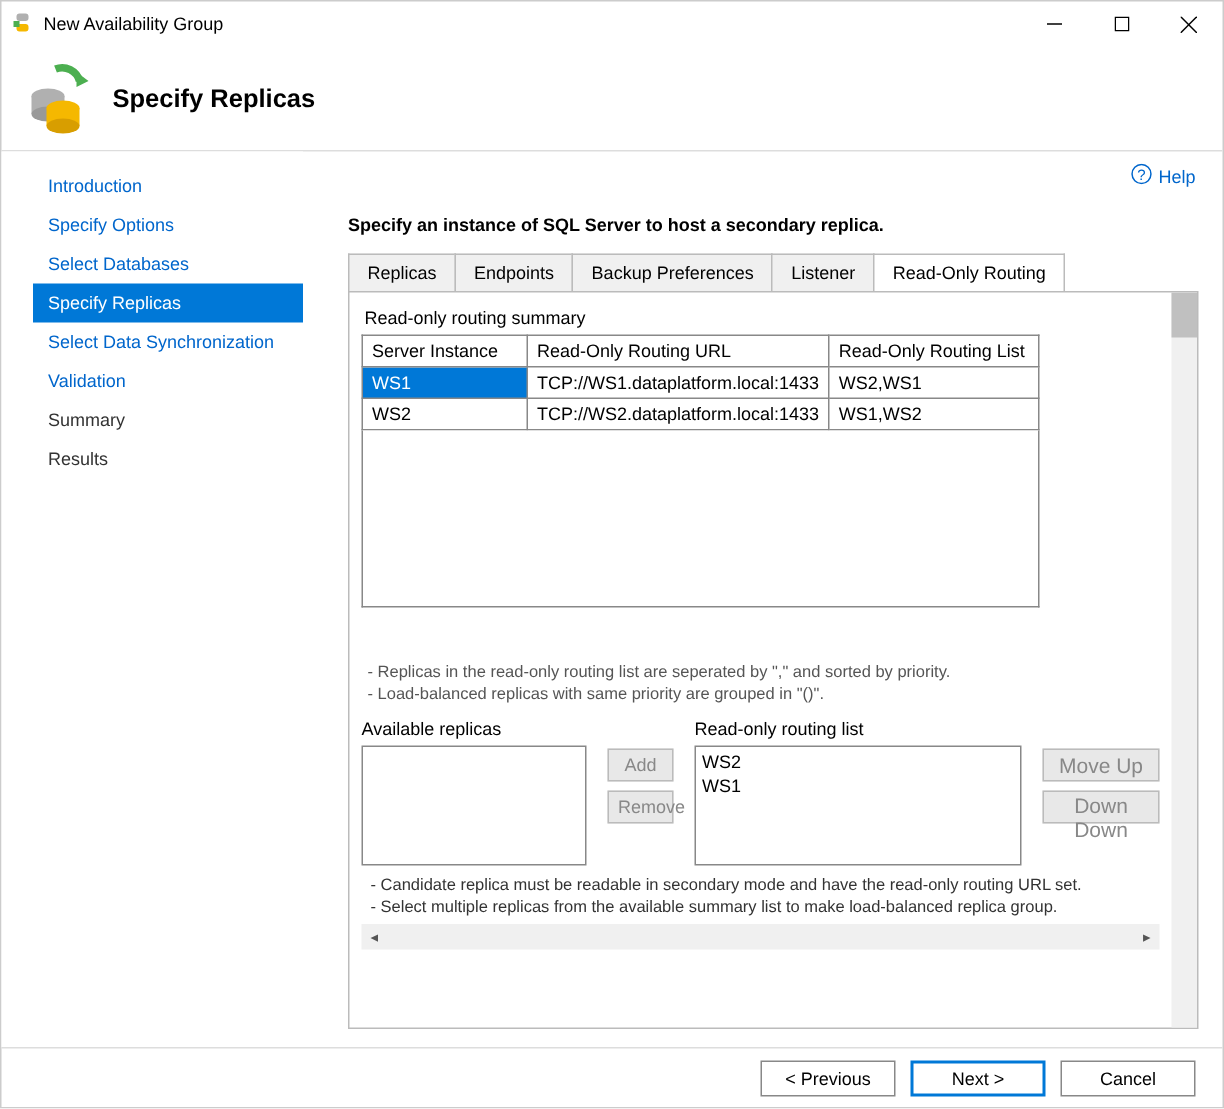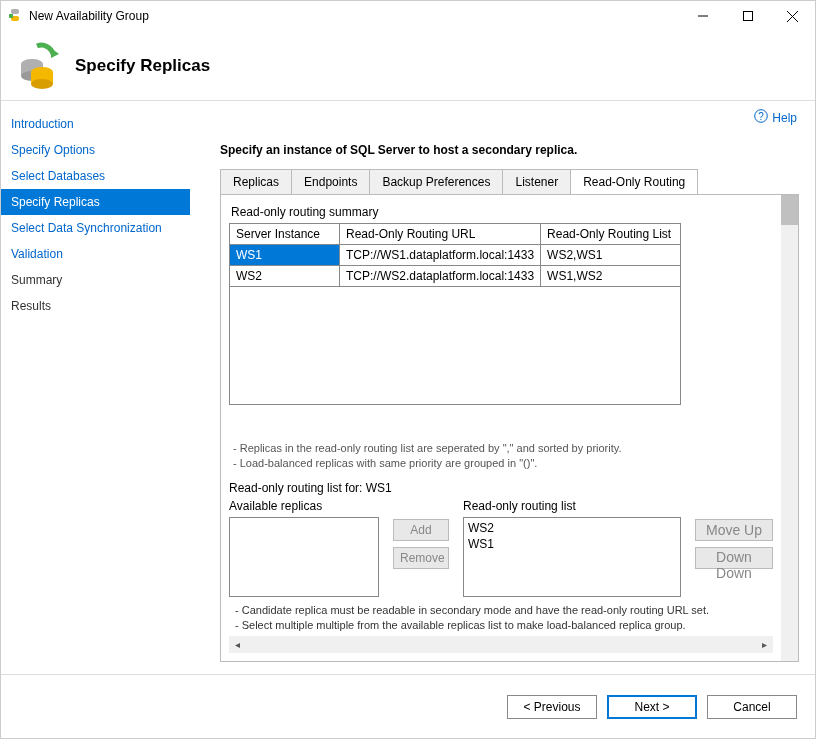--- a/index.html
+++ b/index.html
@@ -7,21 +7,21 @@
 .window { width: 816px; height: 739px; display: flex; flex-direction: column; border: 1px solid #ccc; }
 .titlebar { height: 30px; display: flex; align-items: center; padding: 0 0 0 6px; }
 .titlebar .tb-icon { width: 16px; height: 16px; margin-right: 6px; }
 .titlebar .tb-title { flex: 1; font-size: 12px; }
 .titlebar .tb-btn { width: 45px; height: 30px; display: flex; align-items: center; justify-content: center; }
 .header { height: 70px; display: flex; align-items: center; padding-left: 10px; border-bottom: 1px solid #ddd; }
 .header-icon { width: 48px; height: 48px; margin-right: 12px; margin-left:4px;}
 .header-title { font-size: 17px; font-weight: bold; }
 .body { flex: 1; display: flex; min-height: 0; }
 .sidebar { width: 225px; background: #fff; padding-top: 10px; }
-.side-item { padding: 6px 10px; color: #0066cc; cursor: default; font-size:12px;}
+.side-item { padding: 6px 10px; color: #0066cc; cursor: default; font-size:12px;margin-left:21px;}
 .side-item.selected { background: #0078d7; color: #fff; }
 .side-item.dim { color: #333; }
 .main { flex: 1; padding: 10px 16px 0 30px; display: flex; flex-direction: column; position: relative; }
 .help { position: absolute; top: 8px; right: 18px; color: #0066cc; font-size: 12px; display:flex; align-items:center; gap:4px;}
 .instr { font-weight: bold; margin: 32px 0 12px 0; font-size:12px;}
 .tabs { display: flex; }
 .tab { padding: 5px 12px; border: 1px solid #bbb; border-bottom: none; background: #f0f0f0; margin-right: -1px; cursor: default; font-size:12px;}
 .tab.active { background: #fff; position: relative; z-index: 2; }
 .tabcontent { border: 1px solid #bbb; flex: 1; padding: 0; display:flex;}
 .scrollarea { flex:1; padding: 8px 8px 8px 8px; display:flex; flex-direction:column; overflow:hidden;}
@@ -35,27 +35,27 @@
 .hints { font-size: 11px; color: #555; padding: 6px 4px 4px 4px; line-height:1.35;margin-top:30px;}
 .listfor { margin-top:6px; font-size:12px;}
 .dual { display:flex; gap:14px; margin-top:4px; align-items:flex-start;}
 .col { display:flex; flex-direction:column; }
 .col label { font-size:12px; margin-bottom:4px;}
 .listbox { border:1px solid #888; background:#fff; width:150px; height:80px; font-size:12px; padding:2px 4px;}
 .listbox.wide{ width:218px;}
 .listbox div{ padding:1px 0;}
 .btncol { display:flex; flex-direction:column; gap:6px; justify-content:flex-start; margin-top:20px;}
 .btncol2 { margin-top:20px;}
-.btn-sm { width:56px; height:22px; border:1px solid #bbb; background:#e8e8e8; color:#888; font-size:12px;}
+.btn-sm { width:44px; height:22px; border:1px solid #bbb; background:#e8e8e8; color:#888; font-size:12px;}
 .btn-md { width:78px; height:22px; border:1px solid #bbb; background:#e8e8e8; color:#888; font-size:14px;}
 .hints2 { font-size:11px; color:#333; padding:6px 2px 2px 6px; line-height:1.35;}
 .hscroll-row{ display:flex; align-items:center; height:17px; margin-top:2px;}
 .hscroll-arrow{ width:17px; height:17px; background:#f0f0f0; display:flex; align-items:center; justify-content:center; color:#555; font-size:10px;}
 .hscroll-track{ flex:1; height:17px; background:#f0f0f0;}
-.footer { height: 64px; display: flex; align-items: center; justify-content: flex-end; padding-right: 18px; gap: 10px; border-top: 1px solid #ddd; }
+.footer { height: 40px; display: flex; align-items: center; justify-content: flex-end; padding-right: 18px; gap: 10px; border-top: 1px solid #ddd; }
 .dlg-btn { width: 90px; height: 24px; border: 1px solid #888; background: #fff; font-size:12px;}
 .dlg-btn.primary { border: 2px solid #0078d7; }
 </style>
 </head>
 <body>
 
 <div class="window">
 
   <div class="titlebar">
     <span class="tb-icon">
@@ -152,21 +152,20 @@
               <td>WS1,WS2</td>
             </tr>
           </tbody>
             </table>
           <div style="width:452px; height:118px; border:1px solid #888; border-top:none; background:#fff;"></div>
           <div class="hints">
             <div>- Replicas in the read-only routing list are seperated by "," and sorted by priority.</div>
             <div>- Load-balanced replicas with same priority are grouped in "()".</div>
           </div>
 
-          <div class="listfor">Read-only routing list for: WS1</div>
           <div class="dual">
             <div class="col">
               <label>Available replicas</label>
               <div class="listbox"></div>
             </div>
             <div class="btncol">
               <button class="btn-sm">Add</button>
               <button class="btn-sm">Remove</button>
             </div>
             <div class="col">
@@ -177,21 +176,21 @@
               </div>
             </div>
             <div class="btncol btncol2">
               <button class="btn-md">Move Up</button>
               <button class="btn-md">Down Down</button>
             </div>
           </div>
 
           <div class="hints2">
             <div>- Candidate replica must be readable in secondary mode and have the read-only routing URL set.</div>
-            <div>- Select multiple multiple from the available replicas list to make load-balanced replica group.</div>
+            <div>- Select multiple replicas from the available summary list to make load-balanced replica group.</div>
           </div>
 
           <div class="hscroll-row">
             <div class="hscroll-arrow">◂</div>
             <div class="hscroll-track"></div>
             <div class="hscroll-arrow">▸</div>
           </div>
         </div>
         <div class="vscroll">
           <div class="vscroll-thumb"></div>

